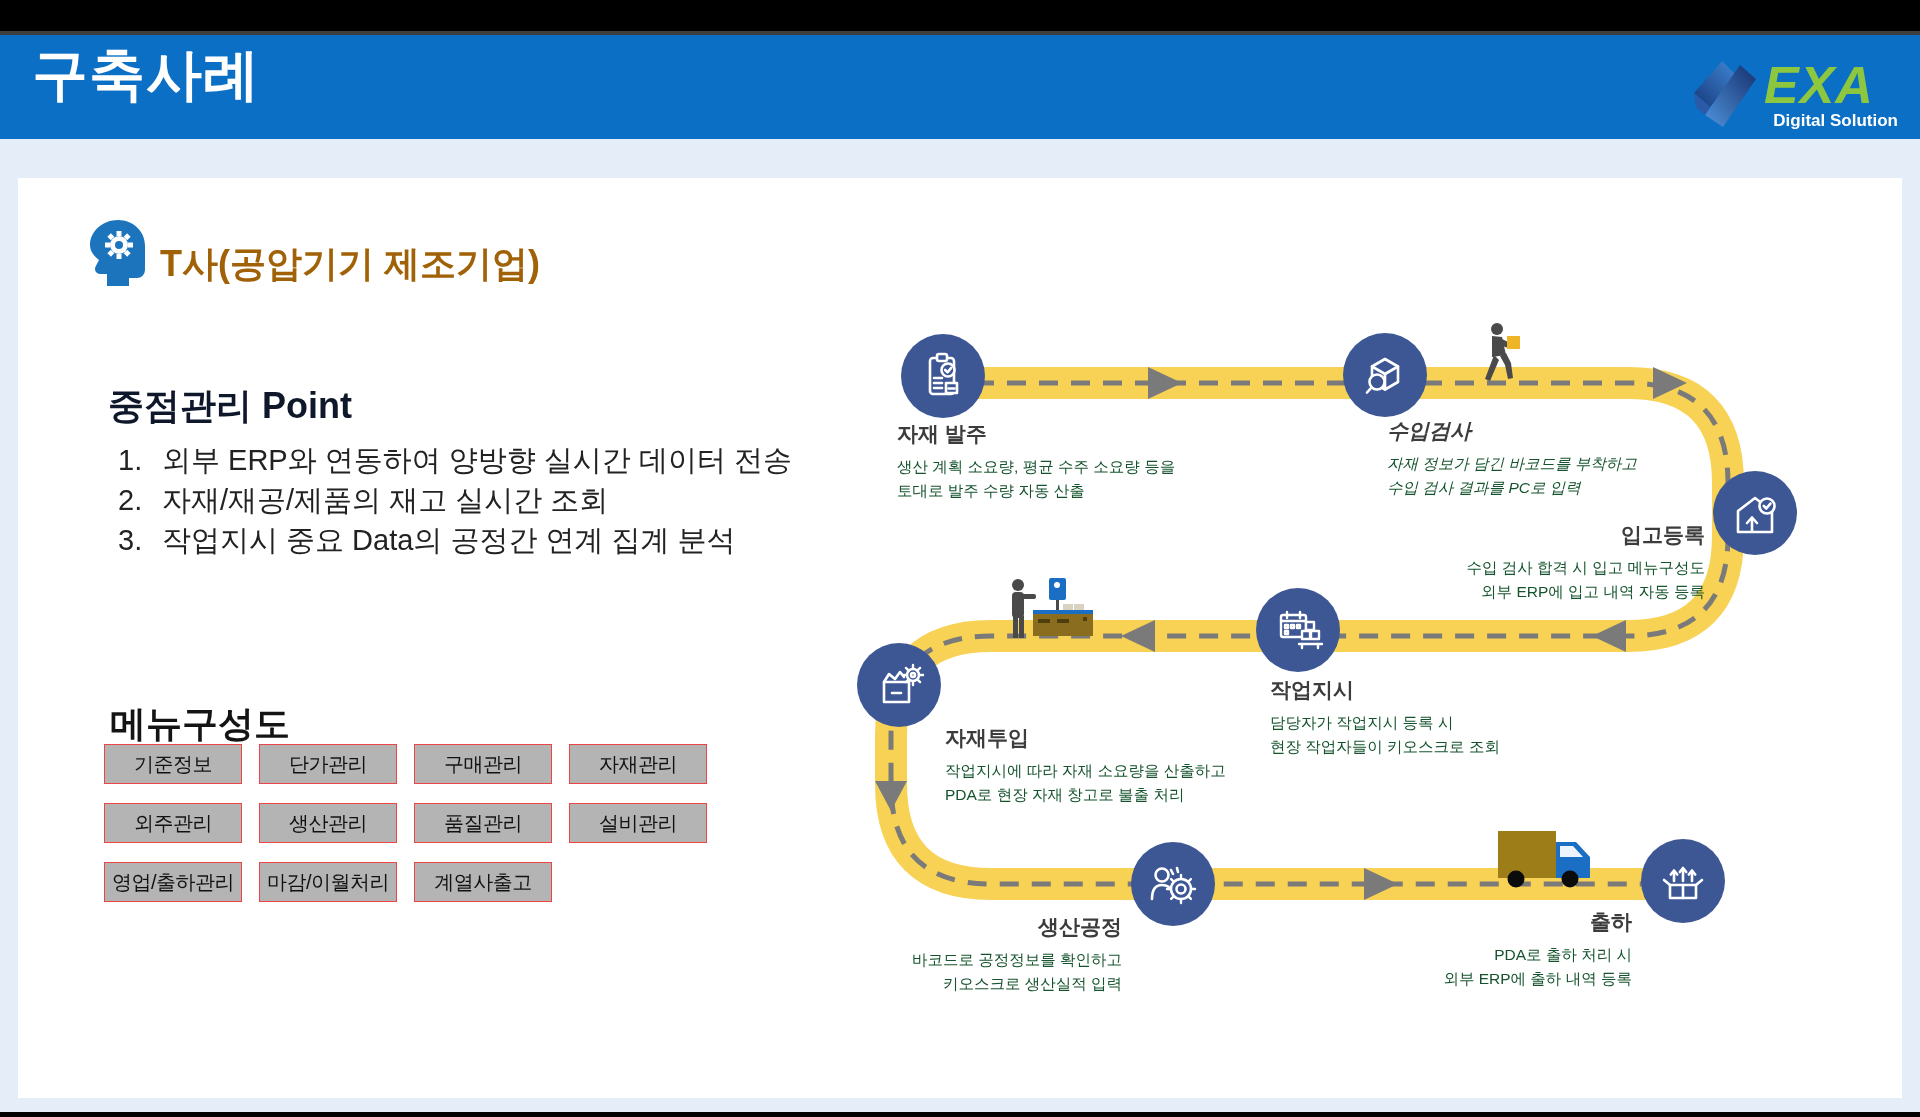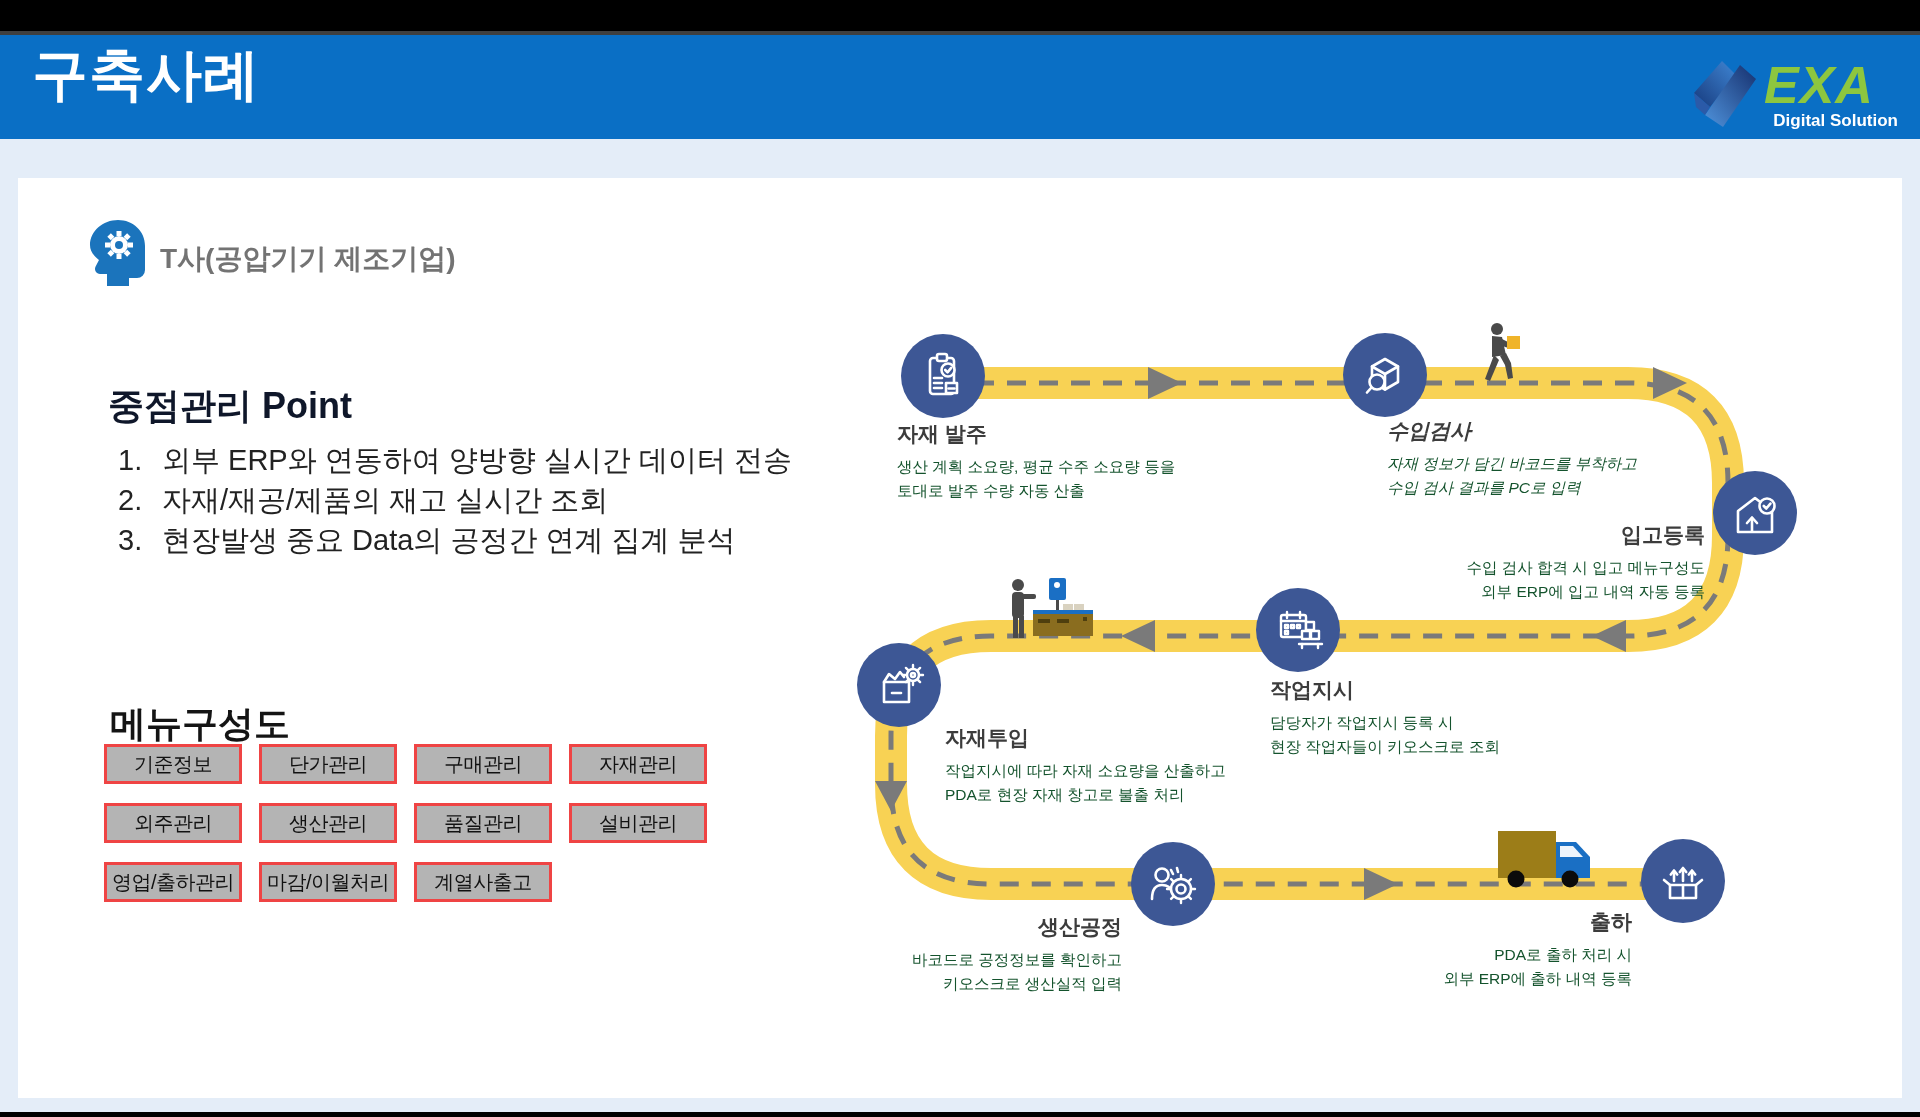--- a/index.html
+++ b/index.html
@@ -17,30 +17,30 @@
   .logo { position:absolute; right:18px; top:18px; width:210px; height:92px; }
   .logo-mark { position:absolute; left:0; top:2px; }
   .logo-text { position:absolute; left:72px; top:2px; font-size:52px; font-weight:800; color:#8dc63f; font-style:italic; letter-spacing:1px; }
   .logo-sub  { position:absolute; right:4px; top:58px; font-size:17px; font-weight:700; color:#fff; }
 
   
   .card { position:absolute; left:18px; top:178px; width:1884px; height:920px; background:#fff; }
 
   
   .client-row { position:absolute; left:83px; top:218px; height:70px; }
-  .client-title { position:absolute; left:77px; top:22px; font-size:28px; font-weight:600; color:#737373; white-space:nowrap; }
+  .client-title { position:absolute; left:77px; top:22px; font-size:36px; font-weight:600; color:#a16207; white-space:nowrap; }
   .kp-heading { position:absolute; left:108px; top:382px; font-size:36px; font-weight:700; color:#0f172a; }
   .kp-list { position:absolute; left:118px; top:440px; font-size:29px; color:#222; }
   .kp-item { display:flex; height:40px; line-height:40px; white-space:nowrap; }
   .kp-no { width:44px; }
   .menu-heading { position:absolute; left:110px; top:688px; font-size:36px; font-weight:700; color:#141414;margin-top:12px; }
   .menu-grid { position:absolute; left:104px; top:744px; width:604px;
                display:grid; grid-template-columns:repeat(4,138px); column-gap:17px;
                grid-auto-rows:40px; row-gap:19px; }
-  .menu-btn { background:#b4b4b4; border:3px solid #ef4444; display:flex; align-items:center; justify-content:center;
+  .menu-btn { background:#b4b4b4; border:1px solid #ef4444; display:flex; align-items:center; justify-content:center;
               font-size:20px; color:#111; letter-spacing:-0.5px; white-space:nowrap; cursor:default; }
 
   
   .road-svg { position:absolute; left:0; top:0; width:1920px; height:1117px; pointer-events:none; }
   .node { position:absolute; width:84px; height:84px; border-radius:50%; background:#3d5795;
           display:flex; align-items:center; justify-content:center; }
   .step { position:absolute; }
   .step .s-name { font-size:21px; font-weight:700; color:#3c3c3c; margin-bottom:7px; white-space:nowrap; }
   .step .s-desc { font-size:15.5px; line-height:1.55; color:#14532d; white-space:pre-line; }
   .step.right { text-align:right; }
@@ -104,21 +104,21 @@
   <div class="kp-item">
     <span class="kp-no">1.</span>
     <span>외부 ERP와 연동하여 양방향 실시간 데이터 전송</span>
   </div>
   <div class="kp-item">
     <span class="kp-no">2.</span>
     <span>자재/재공/제품의 재고 실시간 조회</span>
   </div>
   <div class="kp-item">
     <span class="kp-no">3.</span>
-    <span>현장발생 중요 Data의 공정간 연계 집계 분석</span>
+    <span>작업지시 중요 Data의 공정간 연계 집계 분석</span>
   </div>
 </div>
 
 <div class="menu-heading">메뉴구성도</div>
 <div class="menu-grid">
   <div class="menu-btn">기준정보</div>
   <div class="menu-btn">단가관리</div>
   <div class="menu-btn">구매관리</div>
   <div class="menu-btn">자재관리</div>
   <div class="menu-btn">외주관리</div>

